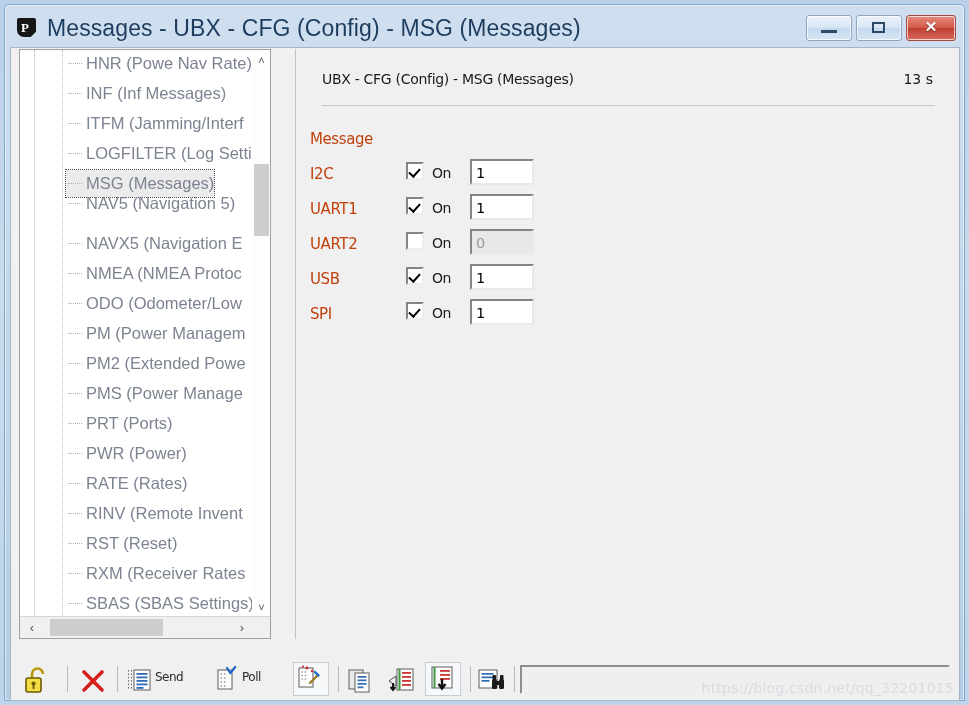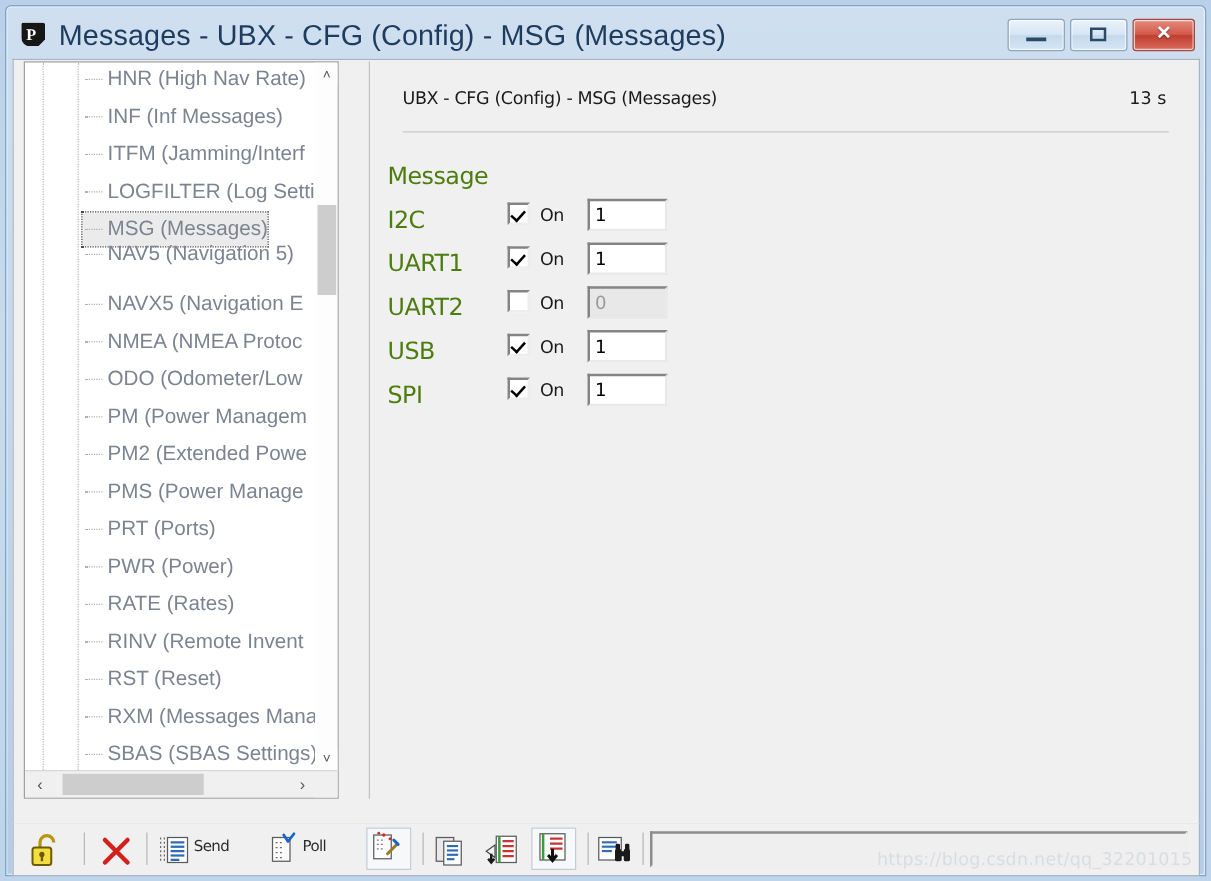--- a/index.html
+++ b/index.html
@@ -243,22 +243,22 @@
     left: 14px; top: 75px;
     right: 10px;
   }
   .row {
     position: relative;
     height: 35px;
   }
   .lbl {
     position: absolute;
     left: 0; top: 6px;
-    font-size: 19px;
-    color: #4d7c0f;
+    font-size: 15px;
+    color: #c2410c;
     font-family: "DejaVu Sans", sans-serif;
     letter-spacing: -0.4px;
   }
   .combo {
     position: absolute;
     left: 88px; top: 0;
     width: 212px; height: 25px;
     background: #fff;
     border: 2px solid;
     border-color: #848484 #e4e4e4 #e4e4e4 #848484;
@@ -411,38 +411,38 @@
       </div>
     </div>
 
     <div class="client">
 
       <div class="tree-pane">
         <div class="tree-inner">
           <div class="guide g1"></div>
           <div class="guide g2"></div>
           <div id="tree-items">
-              <div class="tree-item" style="top: 0px;"><span class="hyph"></span><span>HNR (High Nav Rate)</span></div>
+              <div class="tree-item" style="top: 0px;"><span class="hyph"></span><span>HNR (Powe Nav Rate)</span></div>
               <div class="tree-item" style="top: 30px;"><span class="hyph"></span><span>INF (Inf Messages)</span></div>
               <div class="tree-item" style="top: 60px;"><span class="hyph"></span><span>ITFM (Jamming/Interf</span></div>
               <div class="tree-item" style="top: 90px;"><span class="hyph"></span><span>LOGFILTER (Log Setti</span></div>
               <div class="tree-item selected" style="top: 120px;"><span class="hyph"></span><span>MSG (Messages)</span></div>
               <div class="tree-item" style="top: 140px;"><span class="hyph"></span><span>NAV5 (Navigation 5)</span></div>
               <div class="tree-item" style="top: 180px;"><span class="hyph"></span><span>NAVX5 (Navigation E</span></div>
               <div class="tree-item" style="top: 210px;"><span class="hyph"></span><span>NMEA (NMEA Protoc</span></div>
               <div class="tree-item" style="top: 240px;"><span class="hyph"></span><span>ODO (Odometer/Low</span></div>
               <div class="tree-item" style="top: 270px;"><span class="hyph"></span><span>PM (Power Managem</span></div>
               <div class="tree-item" style="top: 300px;"><span class="hyph"></span><span>PM2 (Extended Powe</span></div>
               <div class="tree-item" style="top: 330px;"><span class="hyph"></span><span>PMS (Power Manage</span></div>
               <div class="tree-item" style="top: 360px;"><span class="hyph"></span><span>PRT (Ports)</span></div>
               <div class="tree-item" style="top: 390px;"><span class="hyph"></span><span>PWR (Power)</span></div>
               <div class="tree-item" style="top: 420px;"><span class="hyph"></span><span>RATE (Rates)</span></div>
               <div class="tree-item" style="top: 450px;"><span class="hyph"></span><span>RINV (Remote Invent</span></div>
               <div class="tree-item" style="top: 480px;"><span class="hyph"></span><span>RST (Reset)</span></div>
-              <div class="tree-item" style="top: 510px;"><span class="hyph"></span><span>RXM (Messages Mana</span></div>
+              <div class="tree-item" style="top: 510px;"><span class="hyph"></span><span>RXM (Receiver Rates</span></div>
               <div class="tree-item" style="top: 540px;"><span class="hyph"></span><span>SBAS (SBAS Settings)</span></div>
             </div>
         </div>
         <div class="vscroll">
           <div class="vs-arrow up">˄</div>
           <div class="vs-thumb"></div>
           <div class="vs-arrow dn">˅</div>
         </div>
         <div class="hscroll">
           <div class="hs-arrow lt">‹</div>

